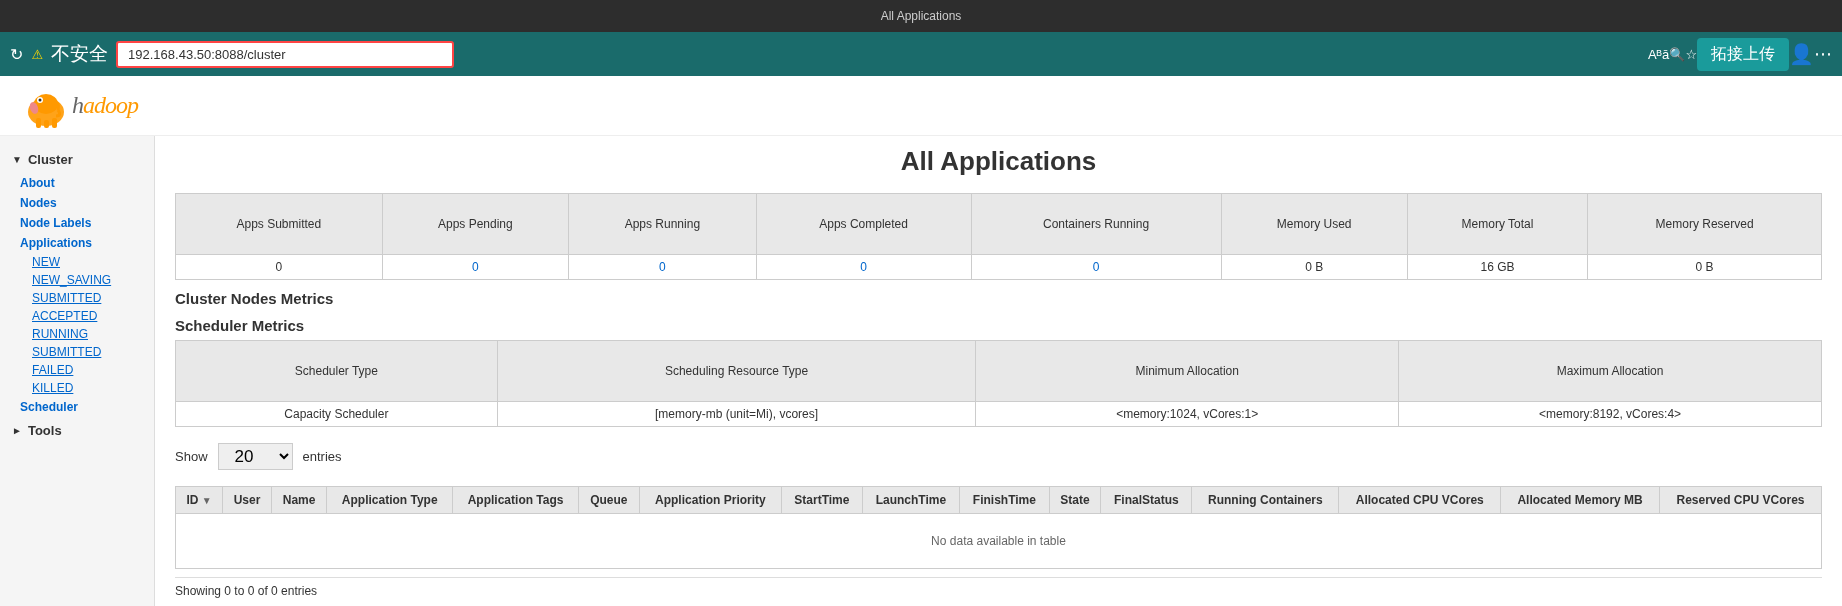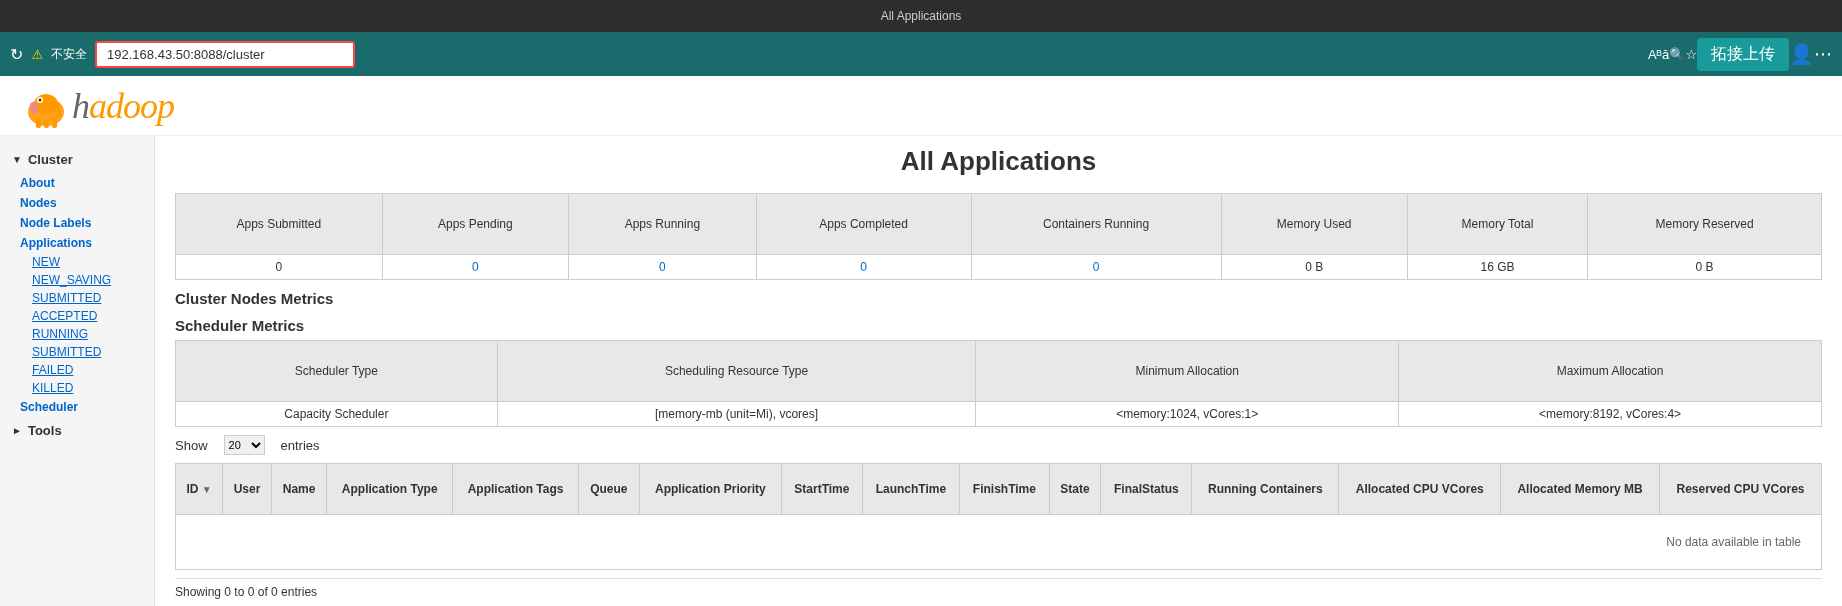--- a/index.html
+++ b/index.html
@@ -33,21 +33,21 @@
     .browser-nav-bar .warning-badge {
       color: #ffd700;
       font-size: 13px;
     }
     .browser-address-bar {
       border: 2px solid #ff4444;
       background: #fff;
       padding: 4px 10px;
       font-size: 13px;
       color: #333;
-      width: 260px;
+      width: 338px;
       border-radius: 3px;
     }
     .browser-nav-right {
       margin-left: auto;
       display: flex;
       align-items: center;
       gap: 0;
       color: #fff;
       font-size: 13px;
     }
@@ -159,58 +159,58 @@
       color: #0066cc;
     }
     .metrics-table td.no-link {
       color: #333;
     }
 
     
     .show-entries {
       display: flex;
       align-items: center;
-      gap: 16px;
+      gap: 10px;
       font-size: 13px;
-      margin: 8px 0;
+      margin: 16px 0;
       color: #333;
     }
     .show-entries select {
-      padding: 2px 0;
+      padding: 2px 12px;
       border: 1px solid #ccc;
-      font-size: 11px;
+      font-size: 17px;
     }
 
     
     .apps-table {
       width: 100%;
       border-collapse: collapse;
       font-size: 12px;
     }
     .apps-table th {
       background: #e8e8e8;
       border: 1px solid #ccc;
-      padding: 18px 8px;
+      padding: 6px 8px;
       text-align: center;
       font-weight: bold;
       color: #333;
       vertical-align: middle;
     }
     .apps-table th .sort-arrow {
       font-size: 10px;
       color: #666;
     }
     .apps-table td {
       border: 1px solid #ccc;
       padding: 6px 8px;
       text-align: center;
       color: #333;
     }
     .no-data-row td {
-      text-align: right;
+      text-align: center;
       color: #666;
       padding: 20px;
     }
 
     
     .table-footer {
       font-size: 12px;
       color: #333;
       margin-top: 8px;
       padding: 6px 0;
@@ -229,39 +229,39 @@
     .hadoop-logo {
       display: flex;
       align-items: center;
       gap: 0;
     }
     .hadoop-elephant {
       width: 52px;
       height: 48px;
     }
     .hadoop-text {
-      font-size: 36px;
+      font-size: 24px;
       font-style: italic;
       color: #f90;
       font-family: Georgia, serif;
       letter-spacing: -1px;
     }
     .hadoop-text span { color: #666; }
   </style>
 </head>
 <body>
 
 <div class="browser-title-bar">
   <span>All Applications</span>
 </div>
 
 <div class="browser-nav-bar">
   <button class="refresh-btn">↻</button>
   <span class="warning-badge">⚠</span>
-  <span style="color:#fff;font-size:12px;">不安全</span>
+  <span style="color:#fff;font-size:19px;">不安全</span>
   <input class="browser-address-bar" type="text" value="192.168.43.50:8088/cluster" style="">
   <div class="browser-nav-right">
     <span style="cursor:pointer;">Aᴮ</span>
     <span style="cursor:pointer;">ā</span>
     <span style="cursor:pointer;">🔍</span>
     <span style="cursor:pointer;">☆</span>
     <button class="upload-btn">拓接上传</button>
     <span style="cursor:pointer;font-size:20px;">👤</span>
     <button class="more-btn">⋯</button>
   </div>

